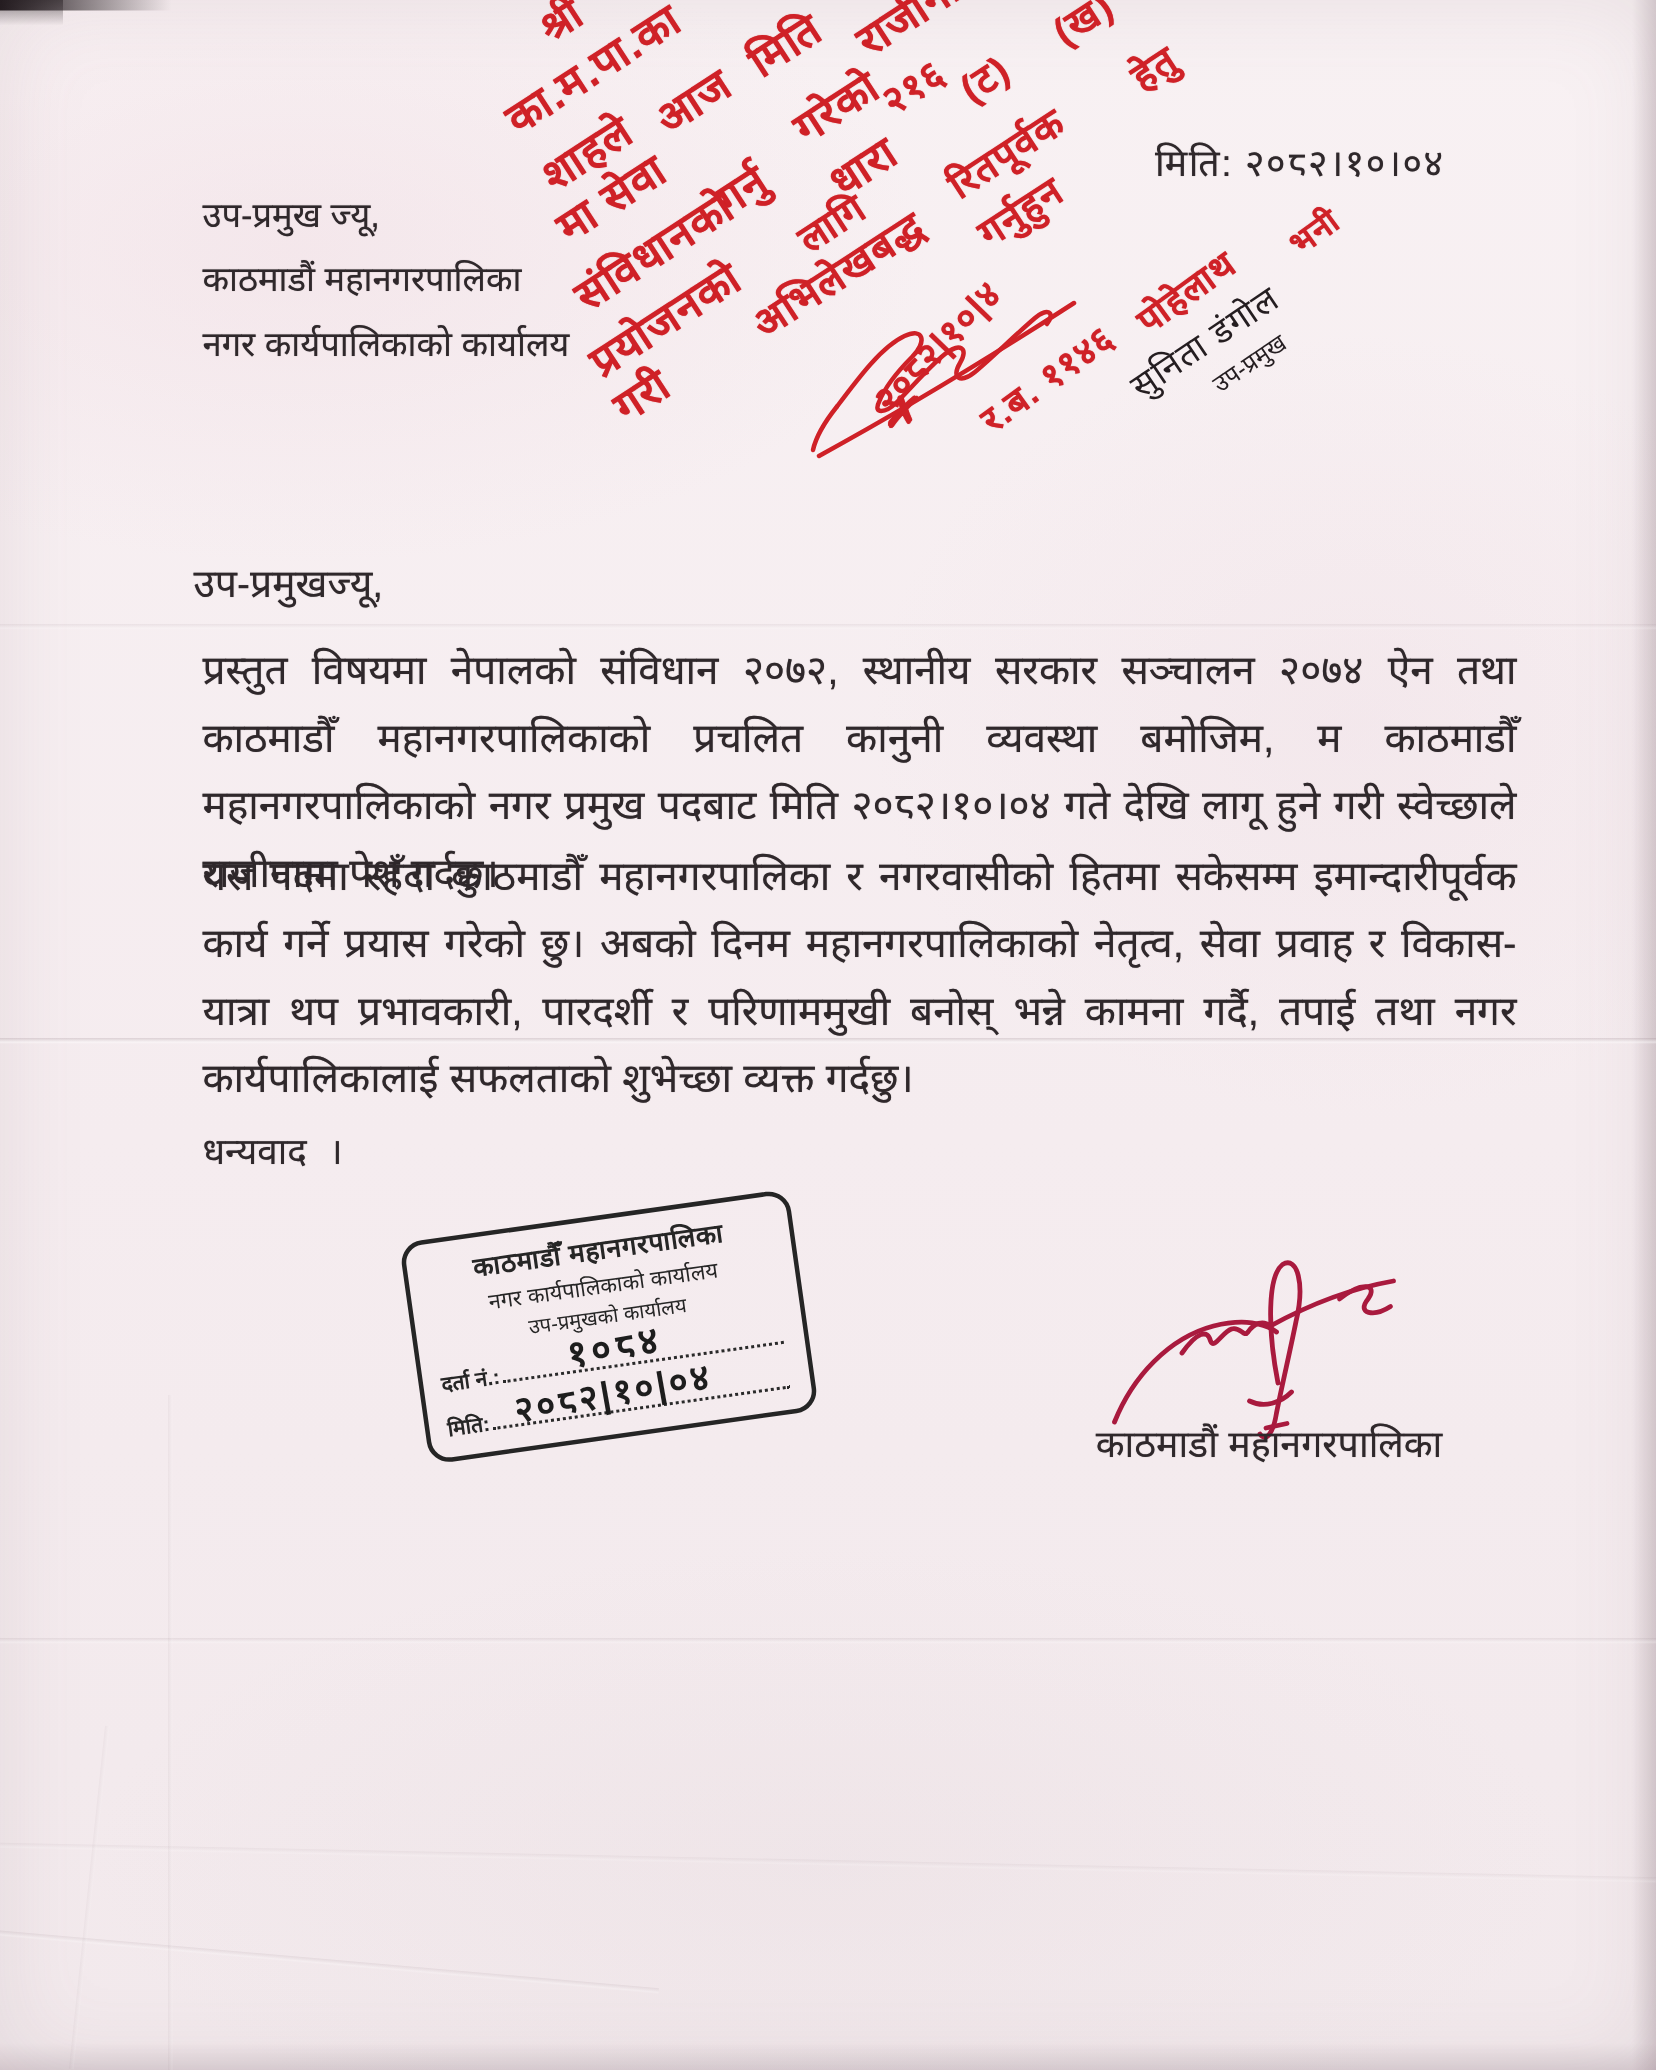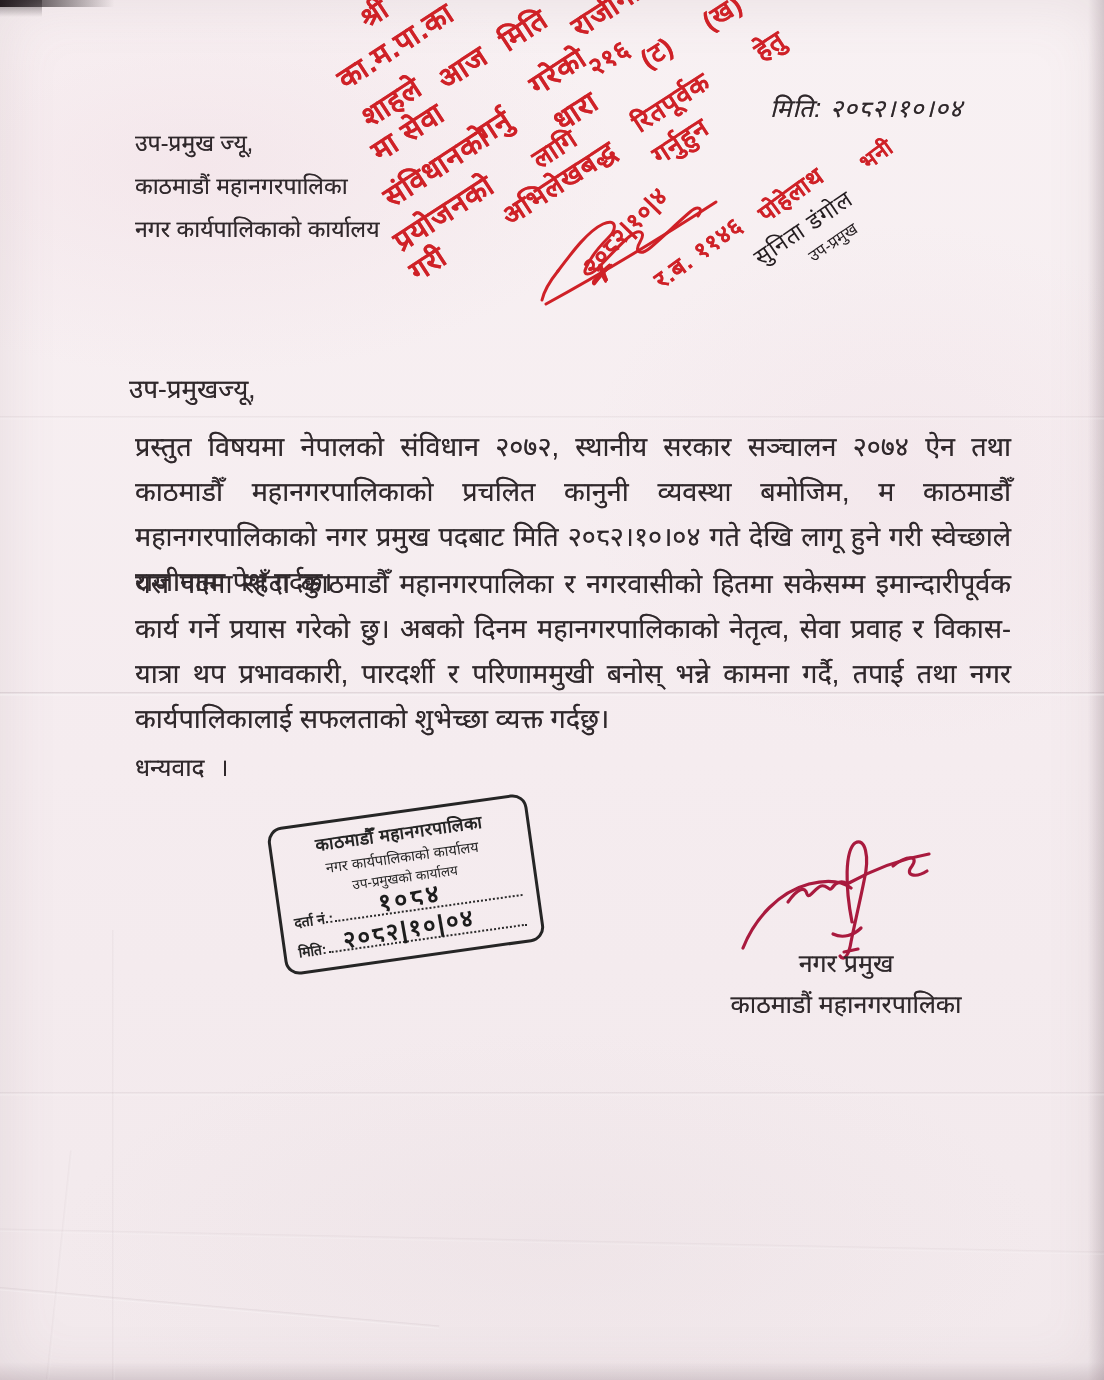--- a/index.html
+++ b/index.html
@@ -10,21 +10,21 @@
       radial-gradient(ellipse 600px 300px at 18% 12%, rgba(238,214,222,.35), transparent 70%),
       radial-gradient(ellipse 500px 400px at 82% 35%, rgba(236,216,224,.28), transparent 65%),
       radial-gradient(ellipse 700px 300px at 50% 90%, rgba(230,218,222,.30), transparent 70%),
       linear-gradient(#f8f1f3, #f5ecef 55%, #f2e9ec);
     box-shadow:inset 0 0 60px rgba(120,95,105,.12);
   }
   .abs{position:absolute;}
   .ink{color:#2f282b;text-shadow:0 0 .5px rgba(47,40,43,.6);}
   
   .addr{left:135px;top:122px;font-size:23px;line-height:43px;}
-  .date-top{left:770px;top:90px;font-size:25px;letter-spacing:1px;font-style:italic;}
+  .date-top{left:770px;top:90px;font-size:25px;letter-spacing:1px;}
   .subject{left:135px;top:296px;width:876px;text-align:center;font-size:25px;letter-spacing:.5px;}
   .salutation{left:129px;top:370px;font-size:26px;}
   .para{left:135px;width:876px;font-size:27px;line-height:45px;text-align:justify;}
   .para1{top:425px;}
   .para2{top:562px;}
   .closing{left:135px;top:750px;font-size:24.5px;font-family:Liberation Mono, monospace;}
   .sig-block{left:690px;top:943px;width:312px;text-align:center;font-size:25px;line-height:41px;}
   
   .frag{
     position:absolute;color:#cf2127;font-weight:bold;letter-spacing:1px;
@@ -153,17 +153,16 @@
   <svg class="abs sig-svg" style="left:733px;top:826px" width="205" height="140" viewBox="0 0 205 140">
     <path d="M10 122 C22 92 46 66 76 58 C96 53 110 56 118 62" stroke="#a91a3e" stroke-width="3.2"></path>
     <path d="M55 76 C65 62 72 60 74 68 C76 74 82 62 88 60 C94 58 96 66 99 62 C103 56 109 54 114 58 C132 48 162 34 196 28" stroke="#a91a3e" stroke-width="3.2"></path>
     <path d="M119 96 C112 60 112 25 122 17 C132 11 137 30 131 55 C127 75 122 96 118 116 C116 129 111 136 107 130" stroke="#a91a3e" stroke-width="3.2"></path>
     <path d="M160 40 C175 28 186 30 179 40 C171 50 183 52 194 45" stroke="#a91a3e" stroke-width="3.2"></path>
     <path d="M100 108 C110 113 121 109 128 102" stroke="#a91a3e" stroke-width="3.2"></path>
     <path d="M111 126 L125 123" stroke="#a91a3e" stroke-width="3.2"></path>
   </svg>
 
   <div class="abs ink sig-block">
-    <div>नगर प्रमुख</div>
     <div>काठमाडौं महानगरपालिका</div>
   </div>
 
 </div>
 
 </body></html>

